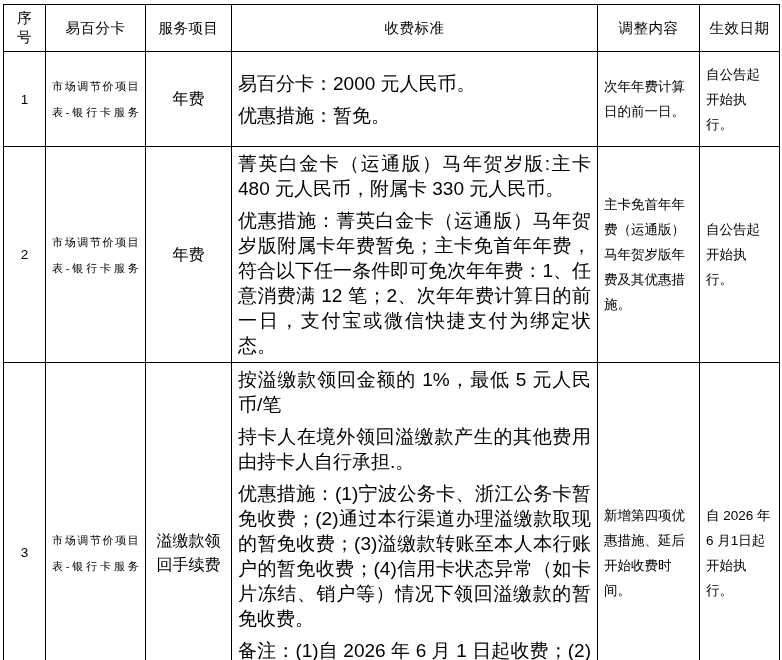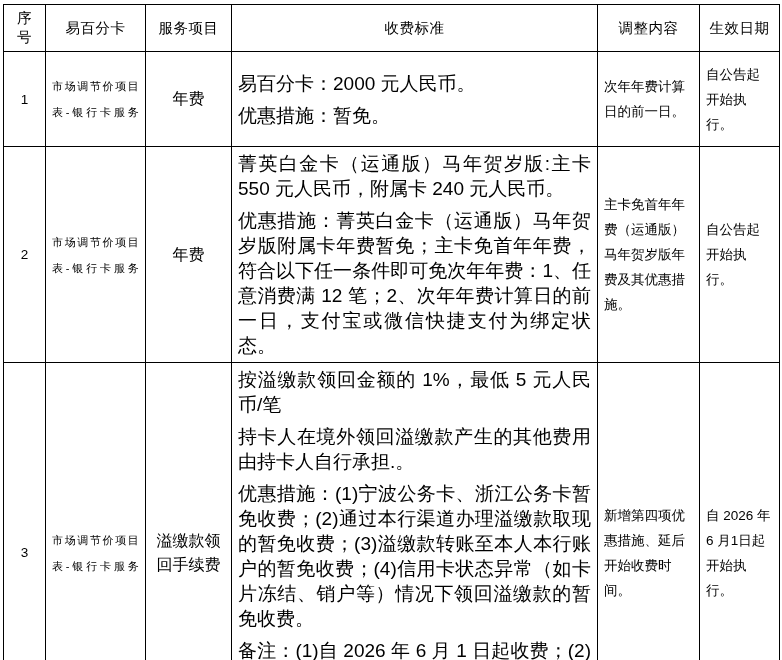--- a/index.html
+++ b/index.html
@@ -131,21 +131,21 @@
           <p>优惠措施：暂免。</p>
         </td>
         <td class="adjust">次年年费计算日的前一日。</td>
         <td class="effective">自公告起开始执行。</td>
       </tr>
       <tr class="row2">
         <td class="seq">2</td>
         <td class="pricelist">市场调节价项目表-银行卡服务</td>
         <td class="service">年费</td>
         <td class="standard">
-          <p>菁英白金卡（运通版）马年贺岁版:主卡 550 元人民币，附属卡 240 元人民币。</p>
+          <p>菁英白金卡（运通版）马年贺岁版:主卡 480 元人民币，附属卡 330 元人民币。</p>
           <p>优惠措施：菁英白金卡（运通版）马年贺岁版附属卡年费暂免；主卡免首年年费，符合以下任一条件即可免次年年费：1、任意消费满 12 笔；2、次年年费计算日的前一日，支付宝或微信快捷支付为绑定状态。</p>
         </td>
         <td class="adjust">主卡免首年年费（运通版）马年贺岁版年费及其优惠措施。</td>
         <td class="effective">自公告起开始执行。</td>
       </tr>
       <tr class="row3">
         <td class="seq">3</td>
         <td class="pricelist">市场调节价项目表-银行卡服务</td>
         <td class="service">溢缴款领回手续费</td>
         <td class="standard">

